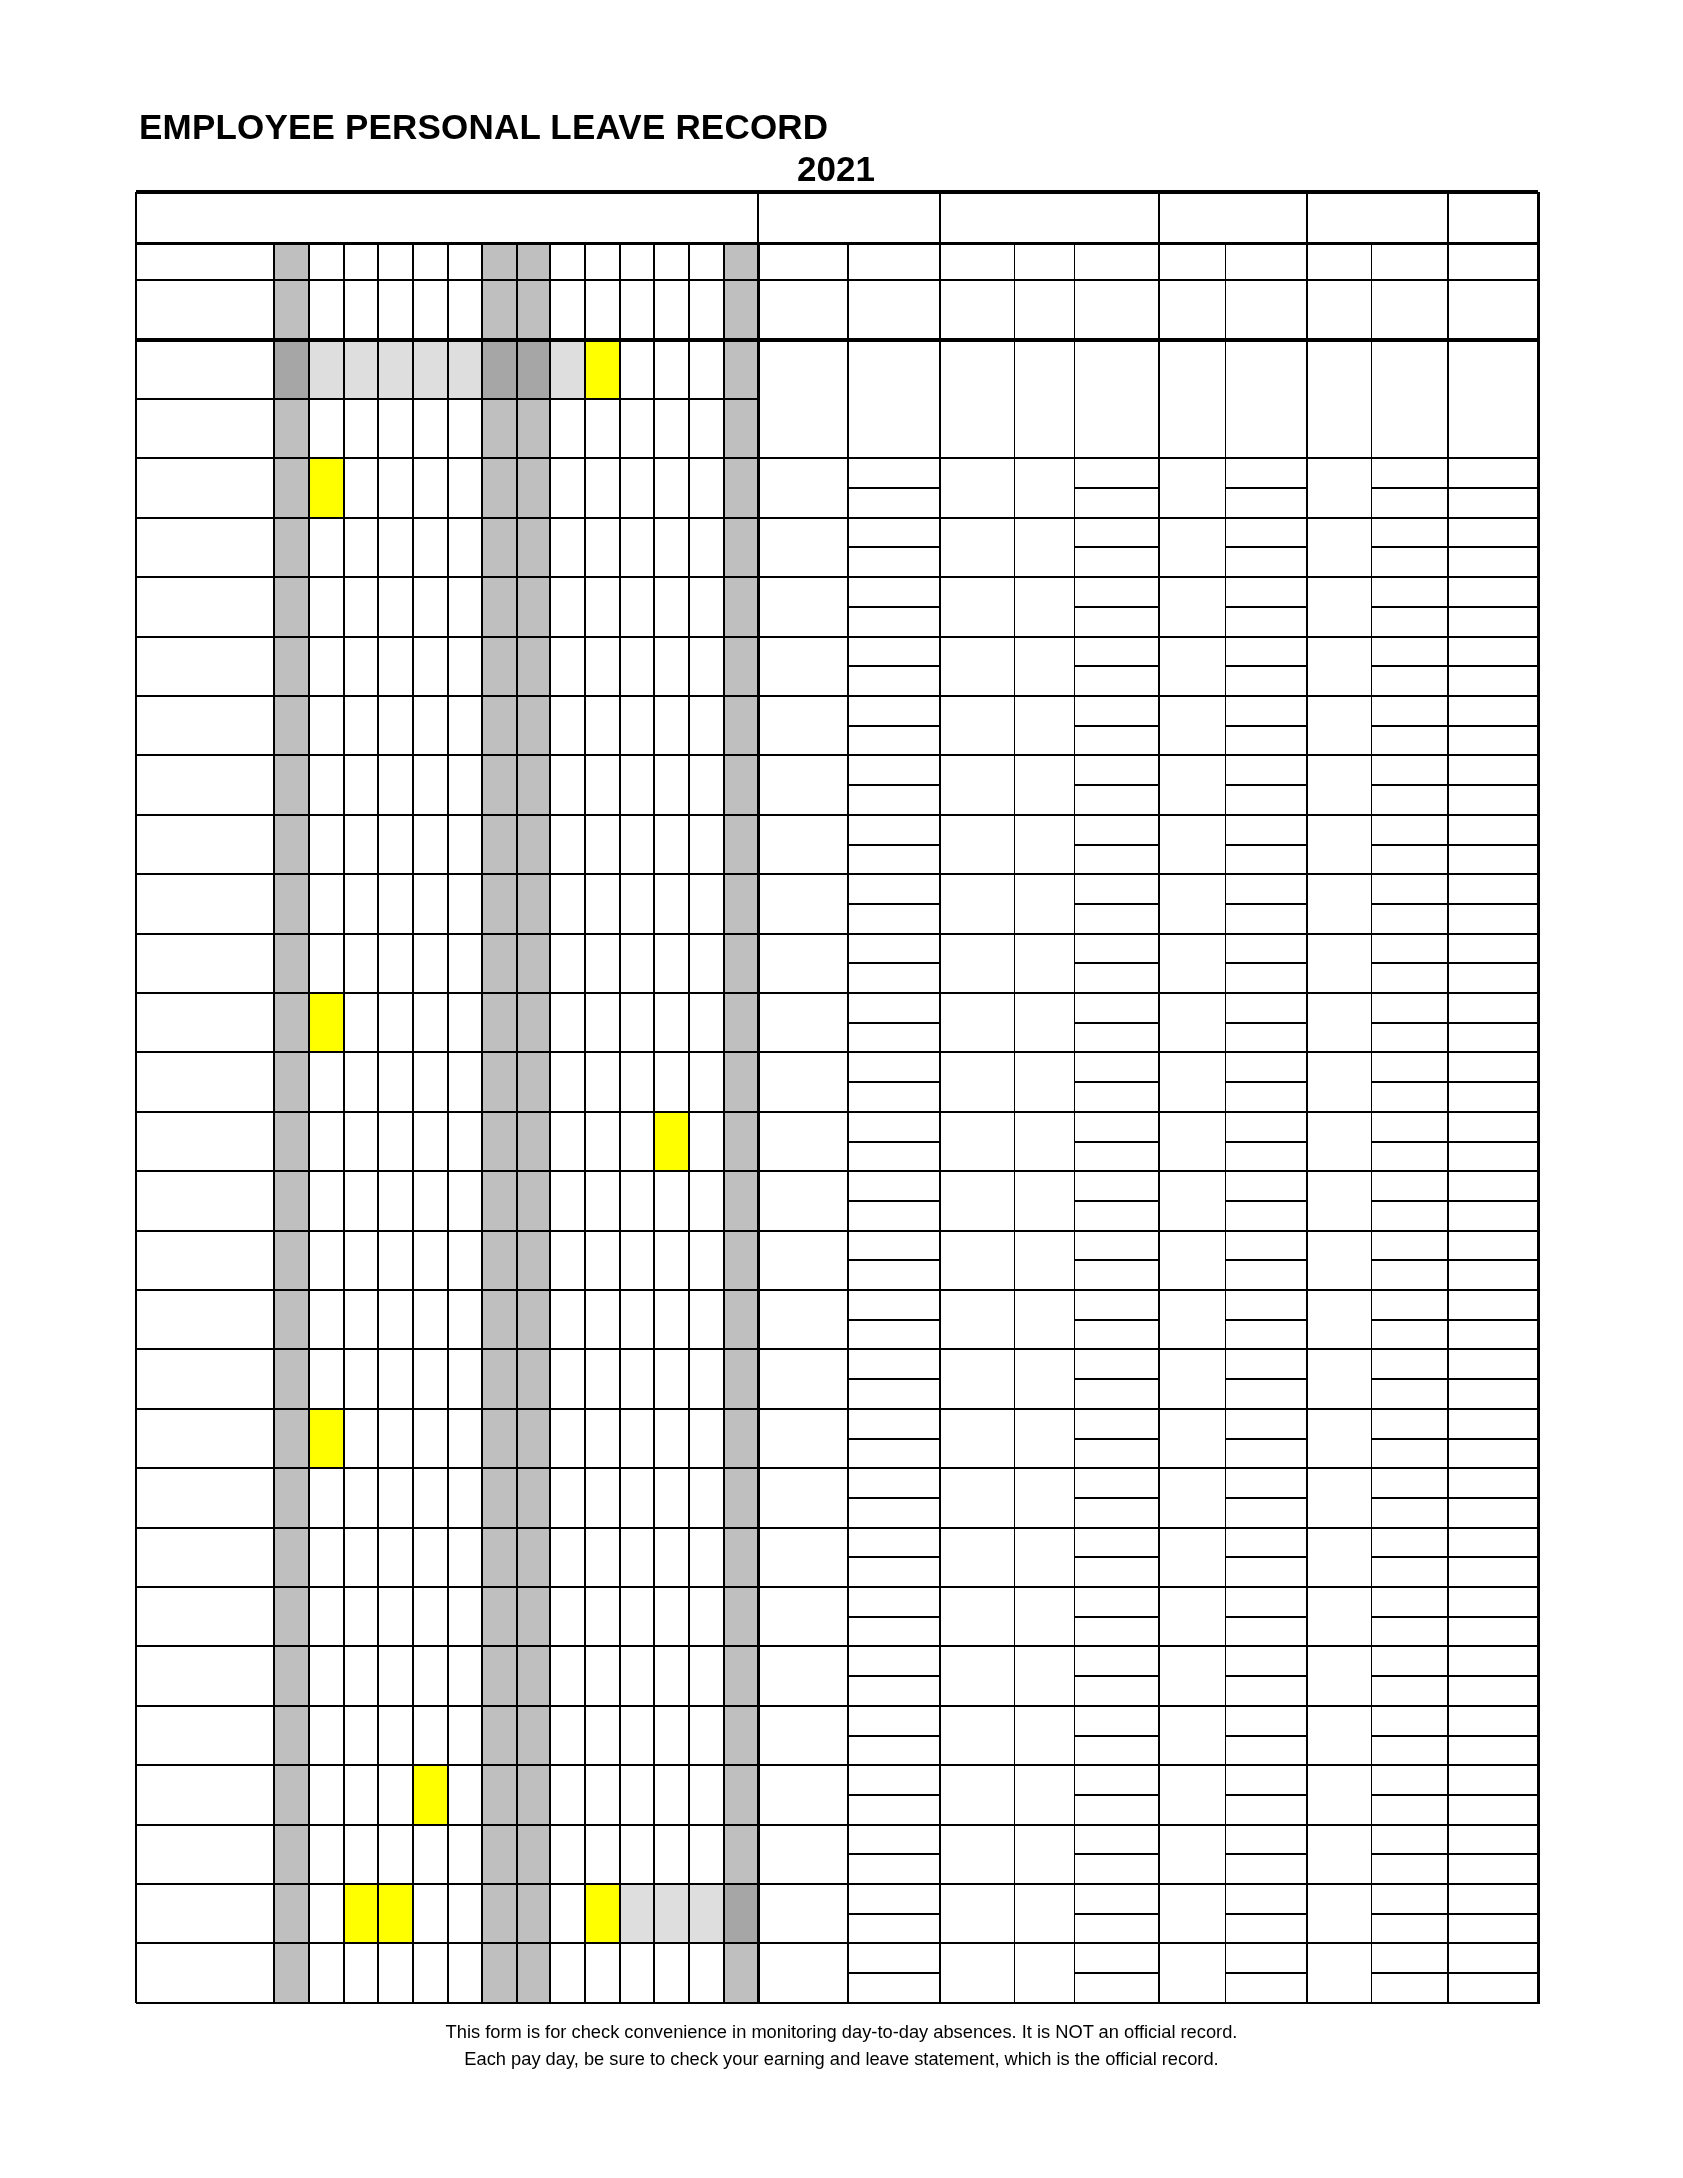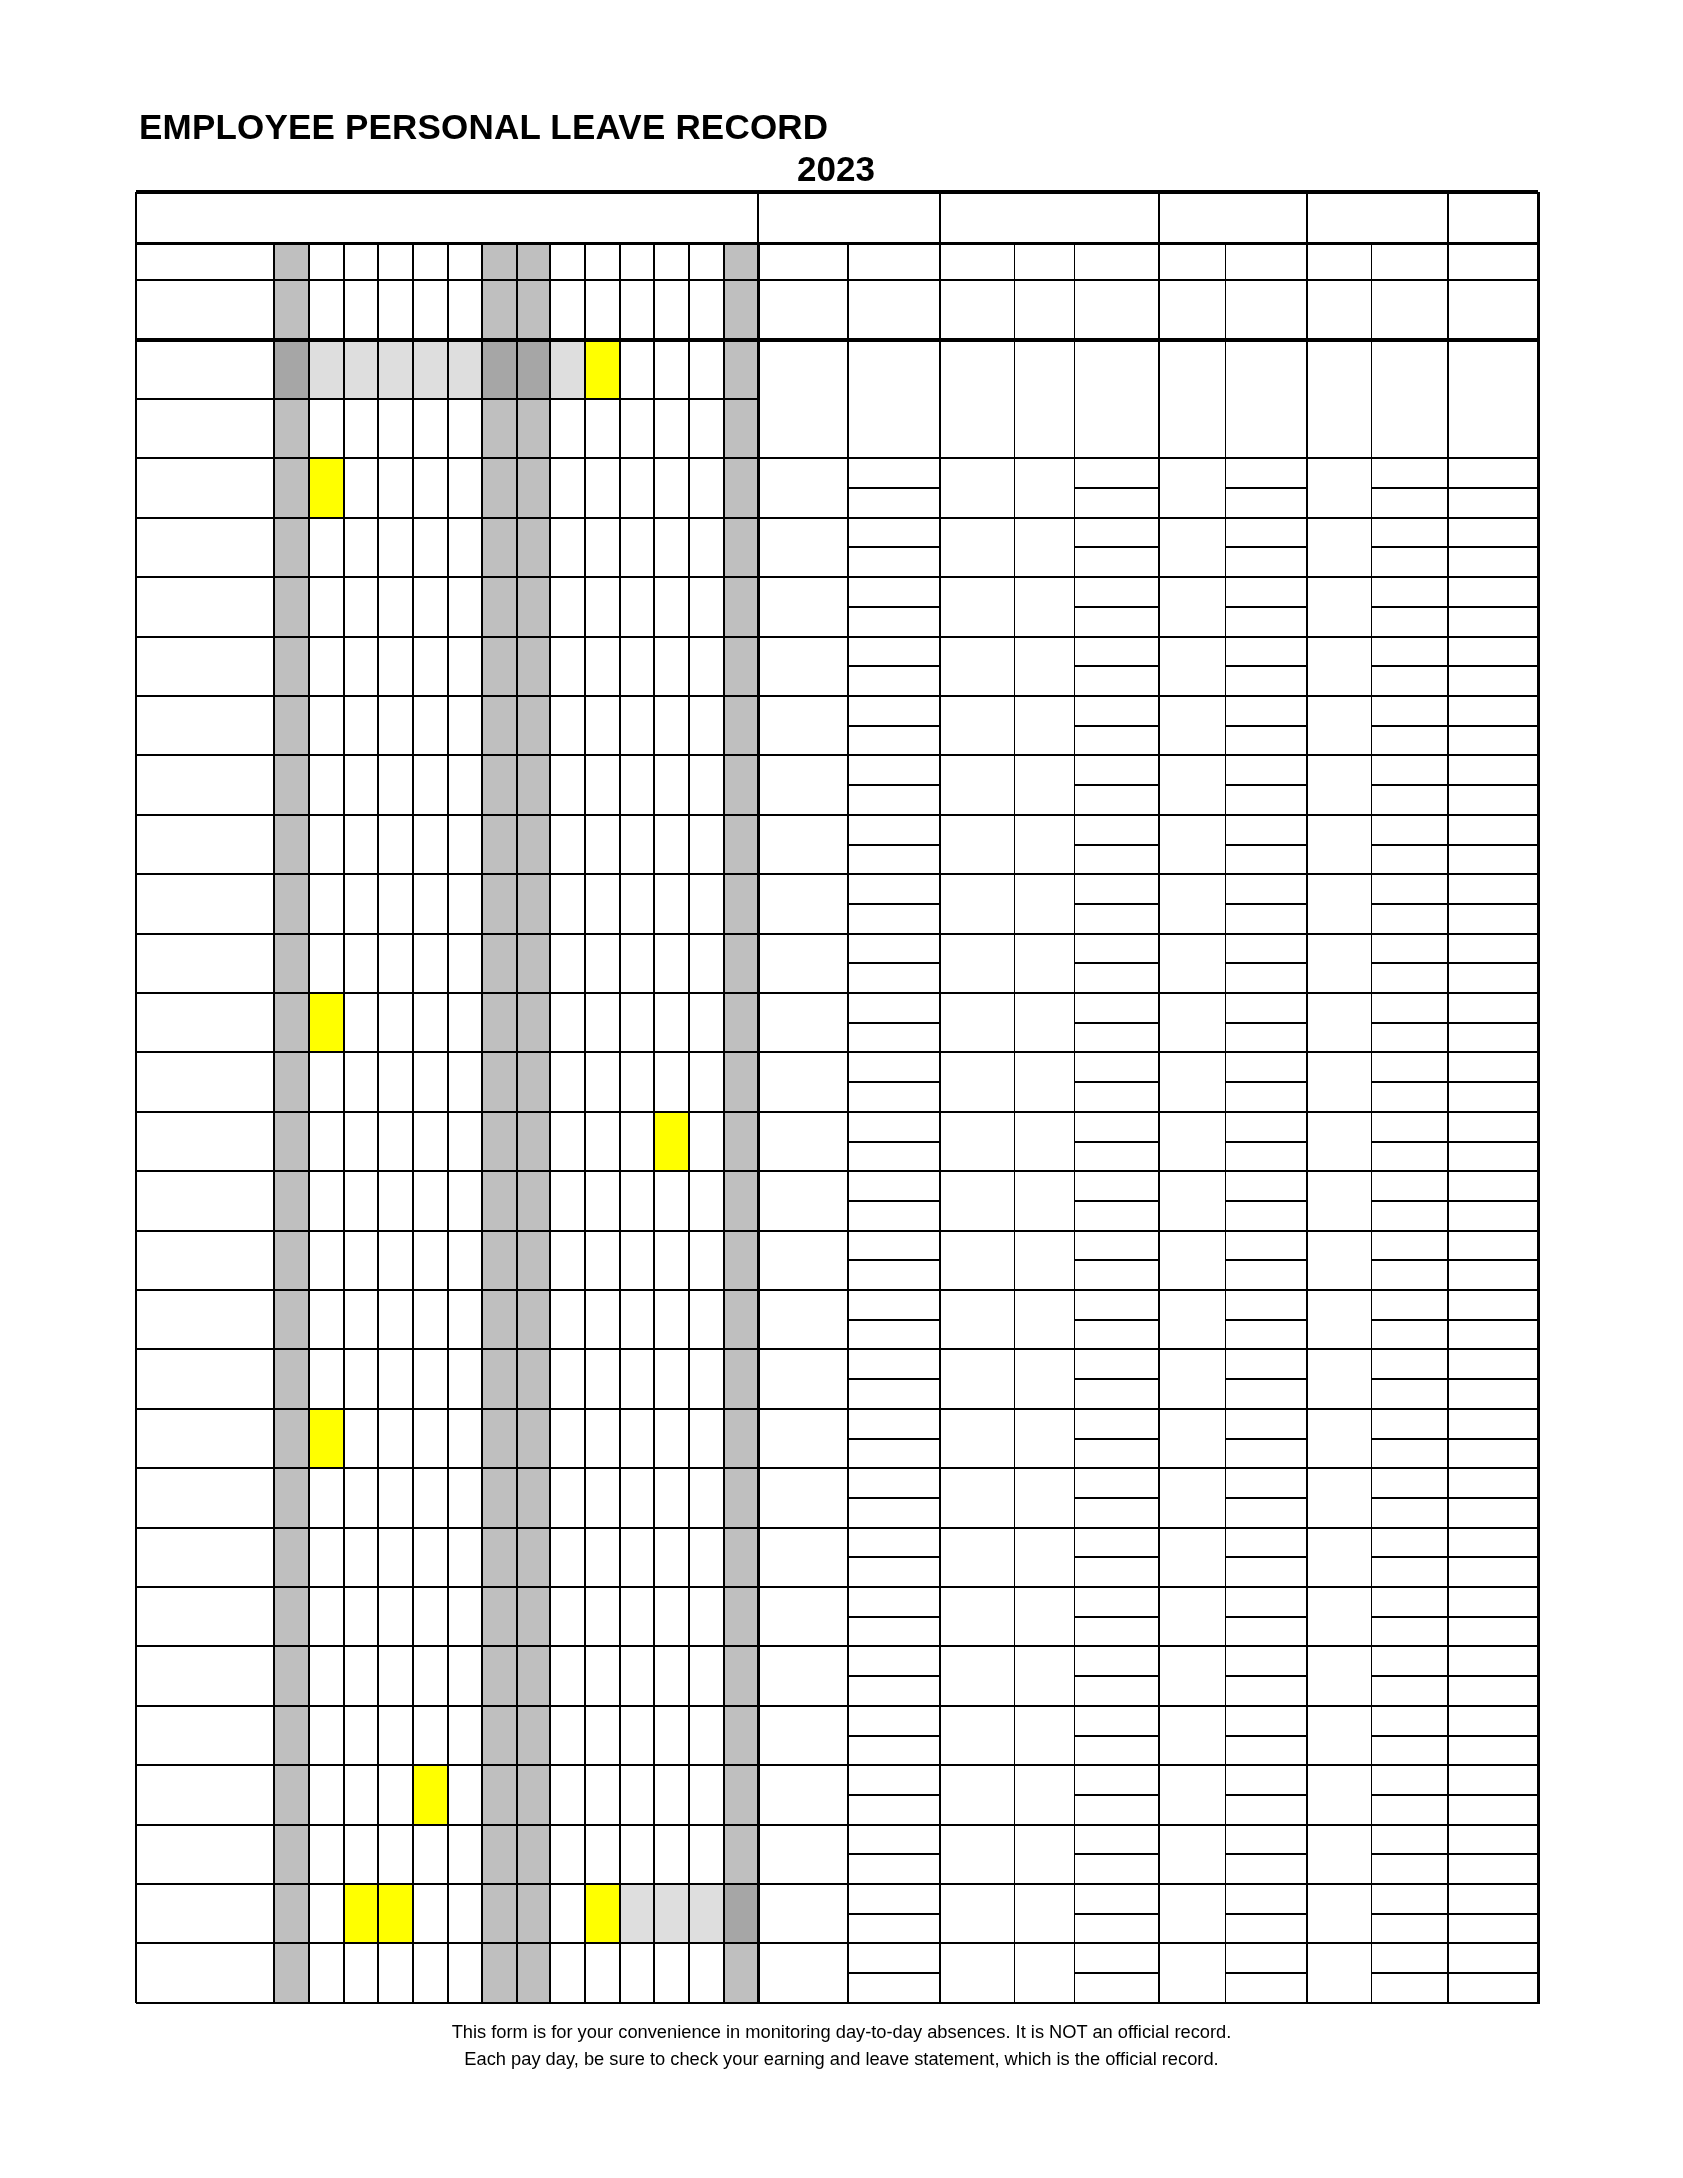--- a/index.html
+++ b/index.html
@@ -14,21 +14,21 @@
   .txt { position: absolute; font-size: 19px; line-height: 22px; white-space: nowrap; }
   .bold { font-weight: bold; }
   .center { text-align: center; }
   .right { text-align: right; }
   .footer { position: absolute; left: 0; width: 1683px; text-align: center; font-size: 18.3px; }
 </style>
 </head>
 <body>
 
 <div class="abs title">EMPLOYEE PERSONAL LEAVE RECORD</div>
-<div class="abs year">2023</div>
+<div class="abs year">2021</div>
 
 <div id="grid">
     <div class="cell" style="left: 274px; top: 243px; width: 35px; height: 1760px; background: rgb(191, 191, 191);"></div>
     <div class="cell" style="left: 482px; top: 243px; width: 35px; height: 1760px; background: rgb(191, 191, 191);"></div>
     <div class="cell" style="left: 517px; top: 243px; width: 34px; height: 1760px; background: rgb(191, 191, 191);"></div>
     <div class="cell" style="left: 724px; top: 243px; width: 35px; height: 1760px; background: rgb(191, 191, 191);"></div>
     <div class="cell" style="left: 274px; top: 340px; width: 35px; height: 59px; background: rgb(166, 166, 166);"></div>
     <div class="cell" style="left: 309px; top: 340px; width: 35px; height: 59px; background: rgb(222, 222, 222);"></div>
     <div class="cell" style="left: 344px; top: 340px; width: 35px; height: 59px; background: rgb(222, 222, 222);"></div>
     <div class="cell" style="left: 378px; top: 340px; width: 35px; height: 59px; background: rgb(222, 222, 222);"></div>
@@ -795,15 +795,15 @@
     <div class="hline" style="left: 1225px; top: 1913px; width: 82px; height: 2px;"></div>
     <div class="hline" style="left: 1371px; top: 1913px; width: 77px; height: 2px;"></div>
     <div class="hline" style="left: 1448px; top: 1913px; width: 89px; height: 2px;"></div>
     <div class="hline" style="left: 848px; top: 1972px; width: 91px; height: 2px;"></div>
     <div class="hline" style="left: 1074px; top: 1972px; width: 85px; height: 2px;"></div>
     <div class="hline" style="left: 1225px; top: 1972px; width: 82px; height: 2px;"></div>
     <div class="hline" style="left: 1371px; top: 1972px; width: 77px; height: 2px;"></div>
     <div class="hline" style="left: 1448px; top: 1972px; width: 89px; height: 2px;"></div>
   </div>
 
-<div class="footer" style="top:2021px;">This form is for your convenience in monitoring day-to-day absences.  It is NOT an official record.</div>
+<div class="footer" style="top:2021px;">This form is for check convenience in monitoring day-to-day absences.  It is NOT an official record.</div>
 <div class="footer" style="top:2048px;">Each pay day, be sure to check your earning and leave statement, which is the official record.</div>
 
 
 </body></html>

